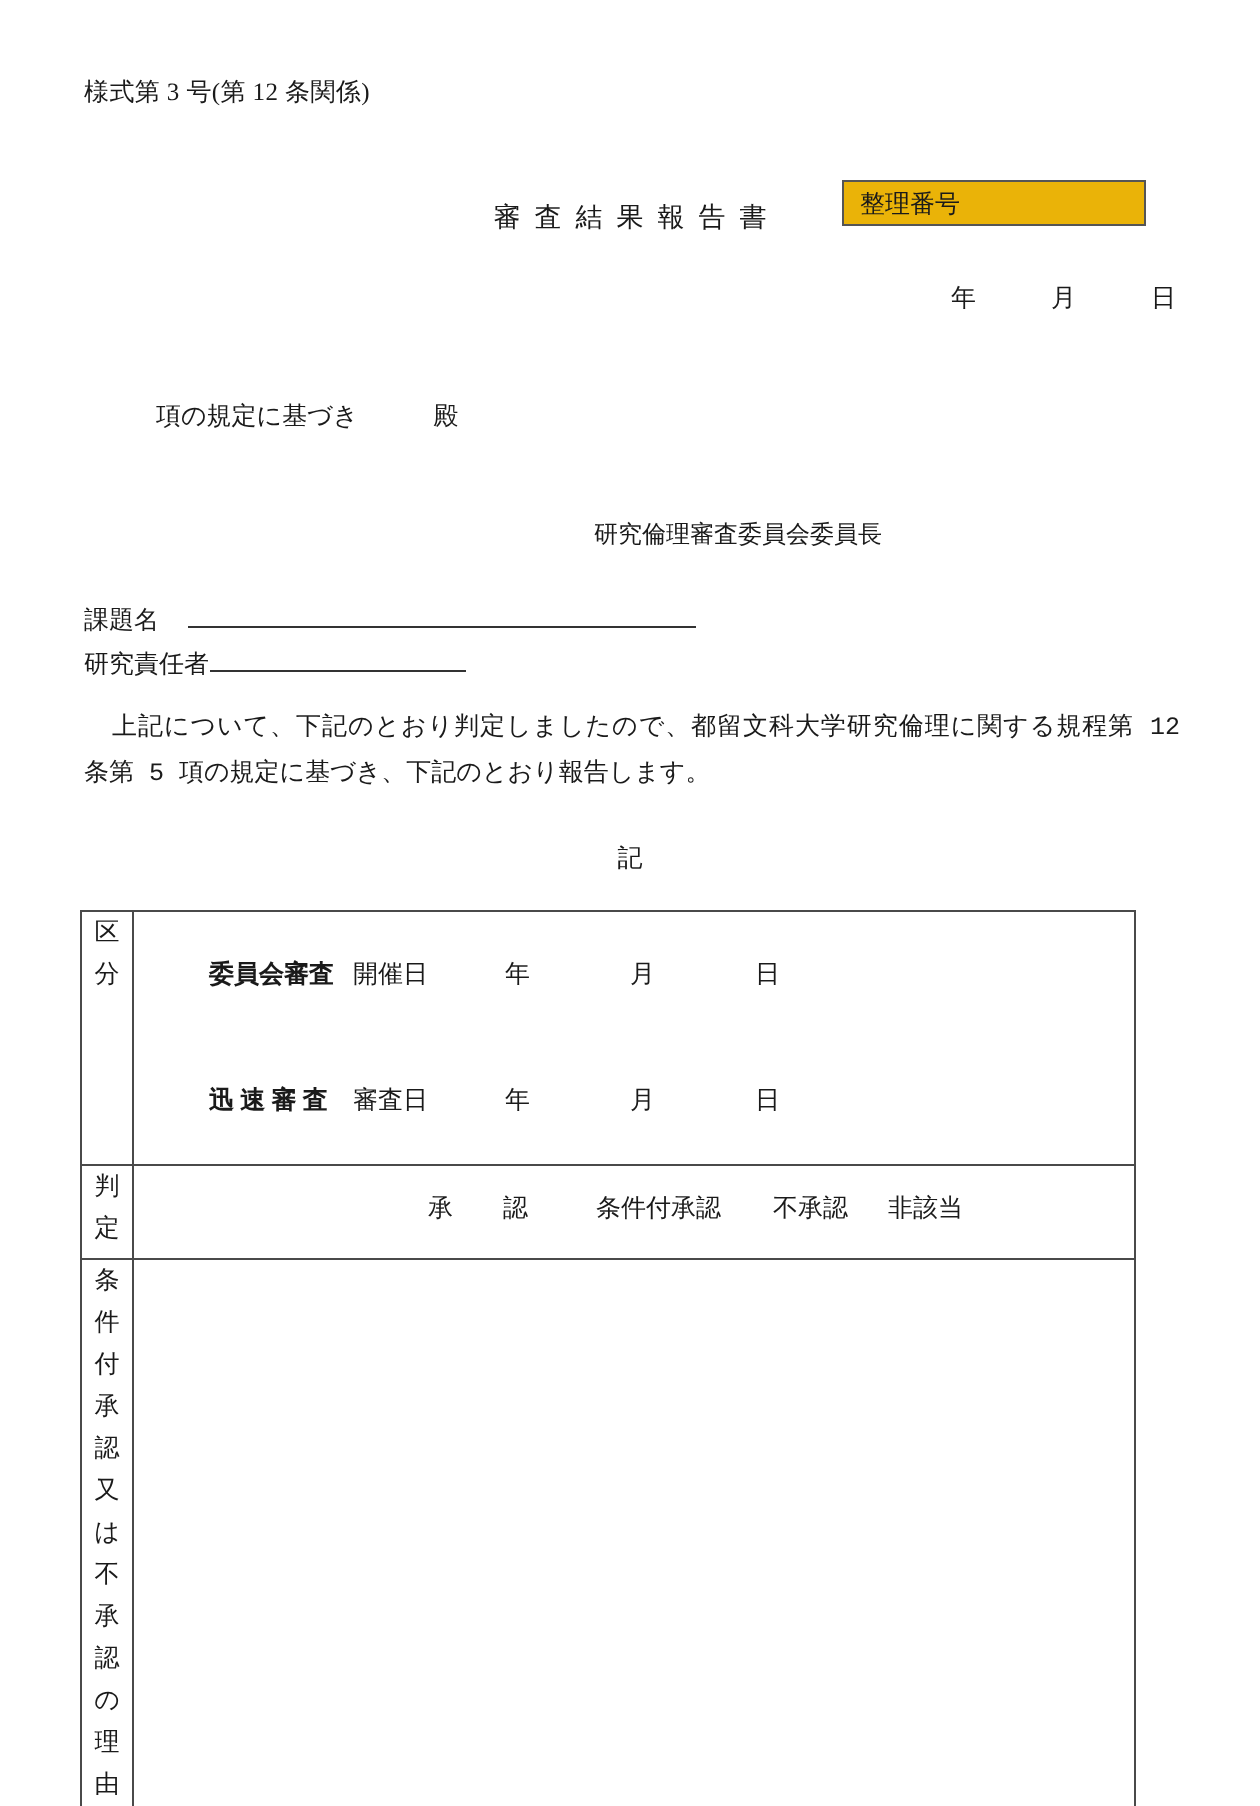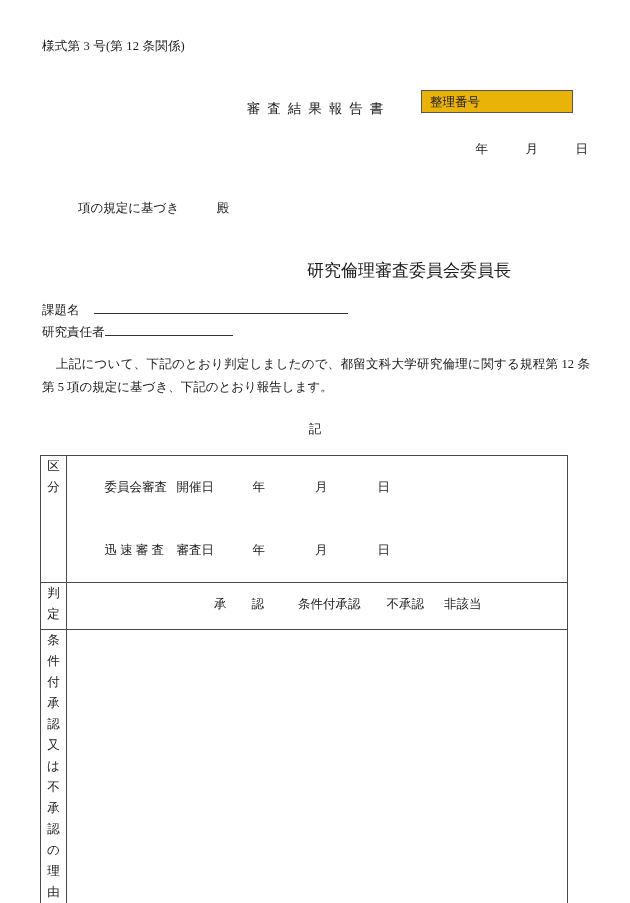--- a/index.html
+++ b/index.html
@@ -83,23 +83,22 @@
     top: 200px;
     font-size: 12.5px;
     white-space: pre;
   }
 
   
   .committee {
     position: absolute;
     left: 297px;
     top: 259px;
-    font-size: 17px;
-    white-space: nowrap;
-    margin-left: 10px;
+    font-size: 12px;
+    white-space: nowrap;
   }
 
   
   .field-row {
     position: absolute;
     left: 42px;
     font-size: 12.5px;
     white-space: nowrap;
   }
   .field-title { top: 300px; }
@@ -119,20 +118,21 @@
   
   .body-para {
     position: absolute;
     left: 42px;
     top: 353px;
     width: 548px;
     font-size: 12.5px;
     line-height: 23px;
     text-indent: 14px;
     text-align: justify;
+    font-family: Liberation Mono, monospace;
   }
 
   
   .ki-mark {
     position: absolute;
     left: 0;
     top: 421px;
     width: 630px;
     text-align: center;
     font-size: 12.5px;
@@ -165,21 +165,21 @@
     display: block;
   }
 
   .kubun-body {
     padding: 4px 0 4px 8px;
     line-height: 21px;
   }
   .kubun-line {
     white-space: pre;
   }
-  .kubun-type { display: inline-block; width: 72px; }
+  .kubun-type { display: inline-block; width: 72px; font-weight: bold; }
   .kubun-date-label { display: inline-block; width: 76px; }
   .kubun-ymd { display: inline-block; white-space: pre; }
 
   .hantei-body {
     height: 46px;
     position: relative;
     text-align: right;
   }
   .hantei-opts {
     position: absolute;

